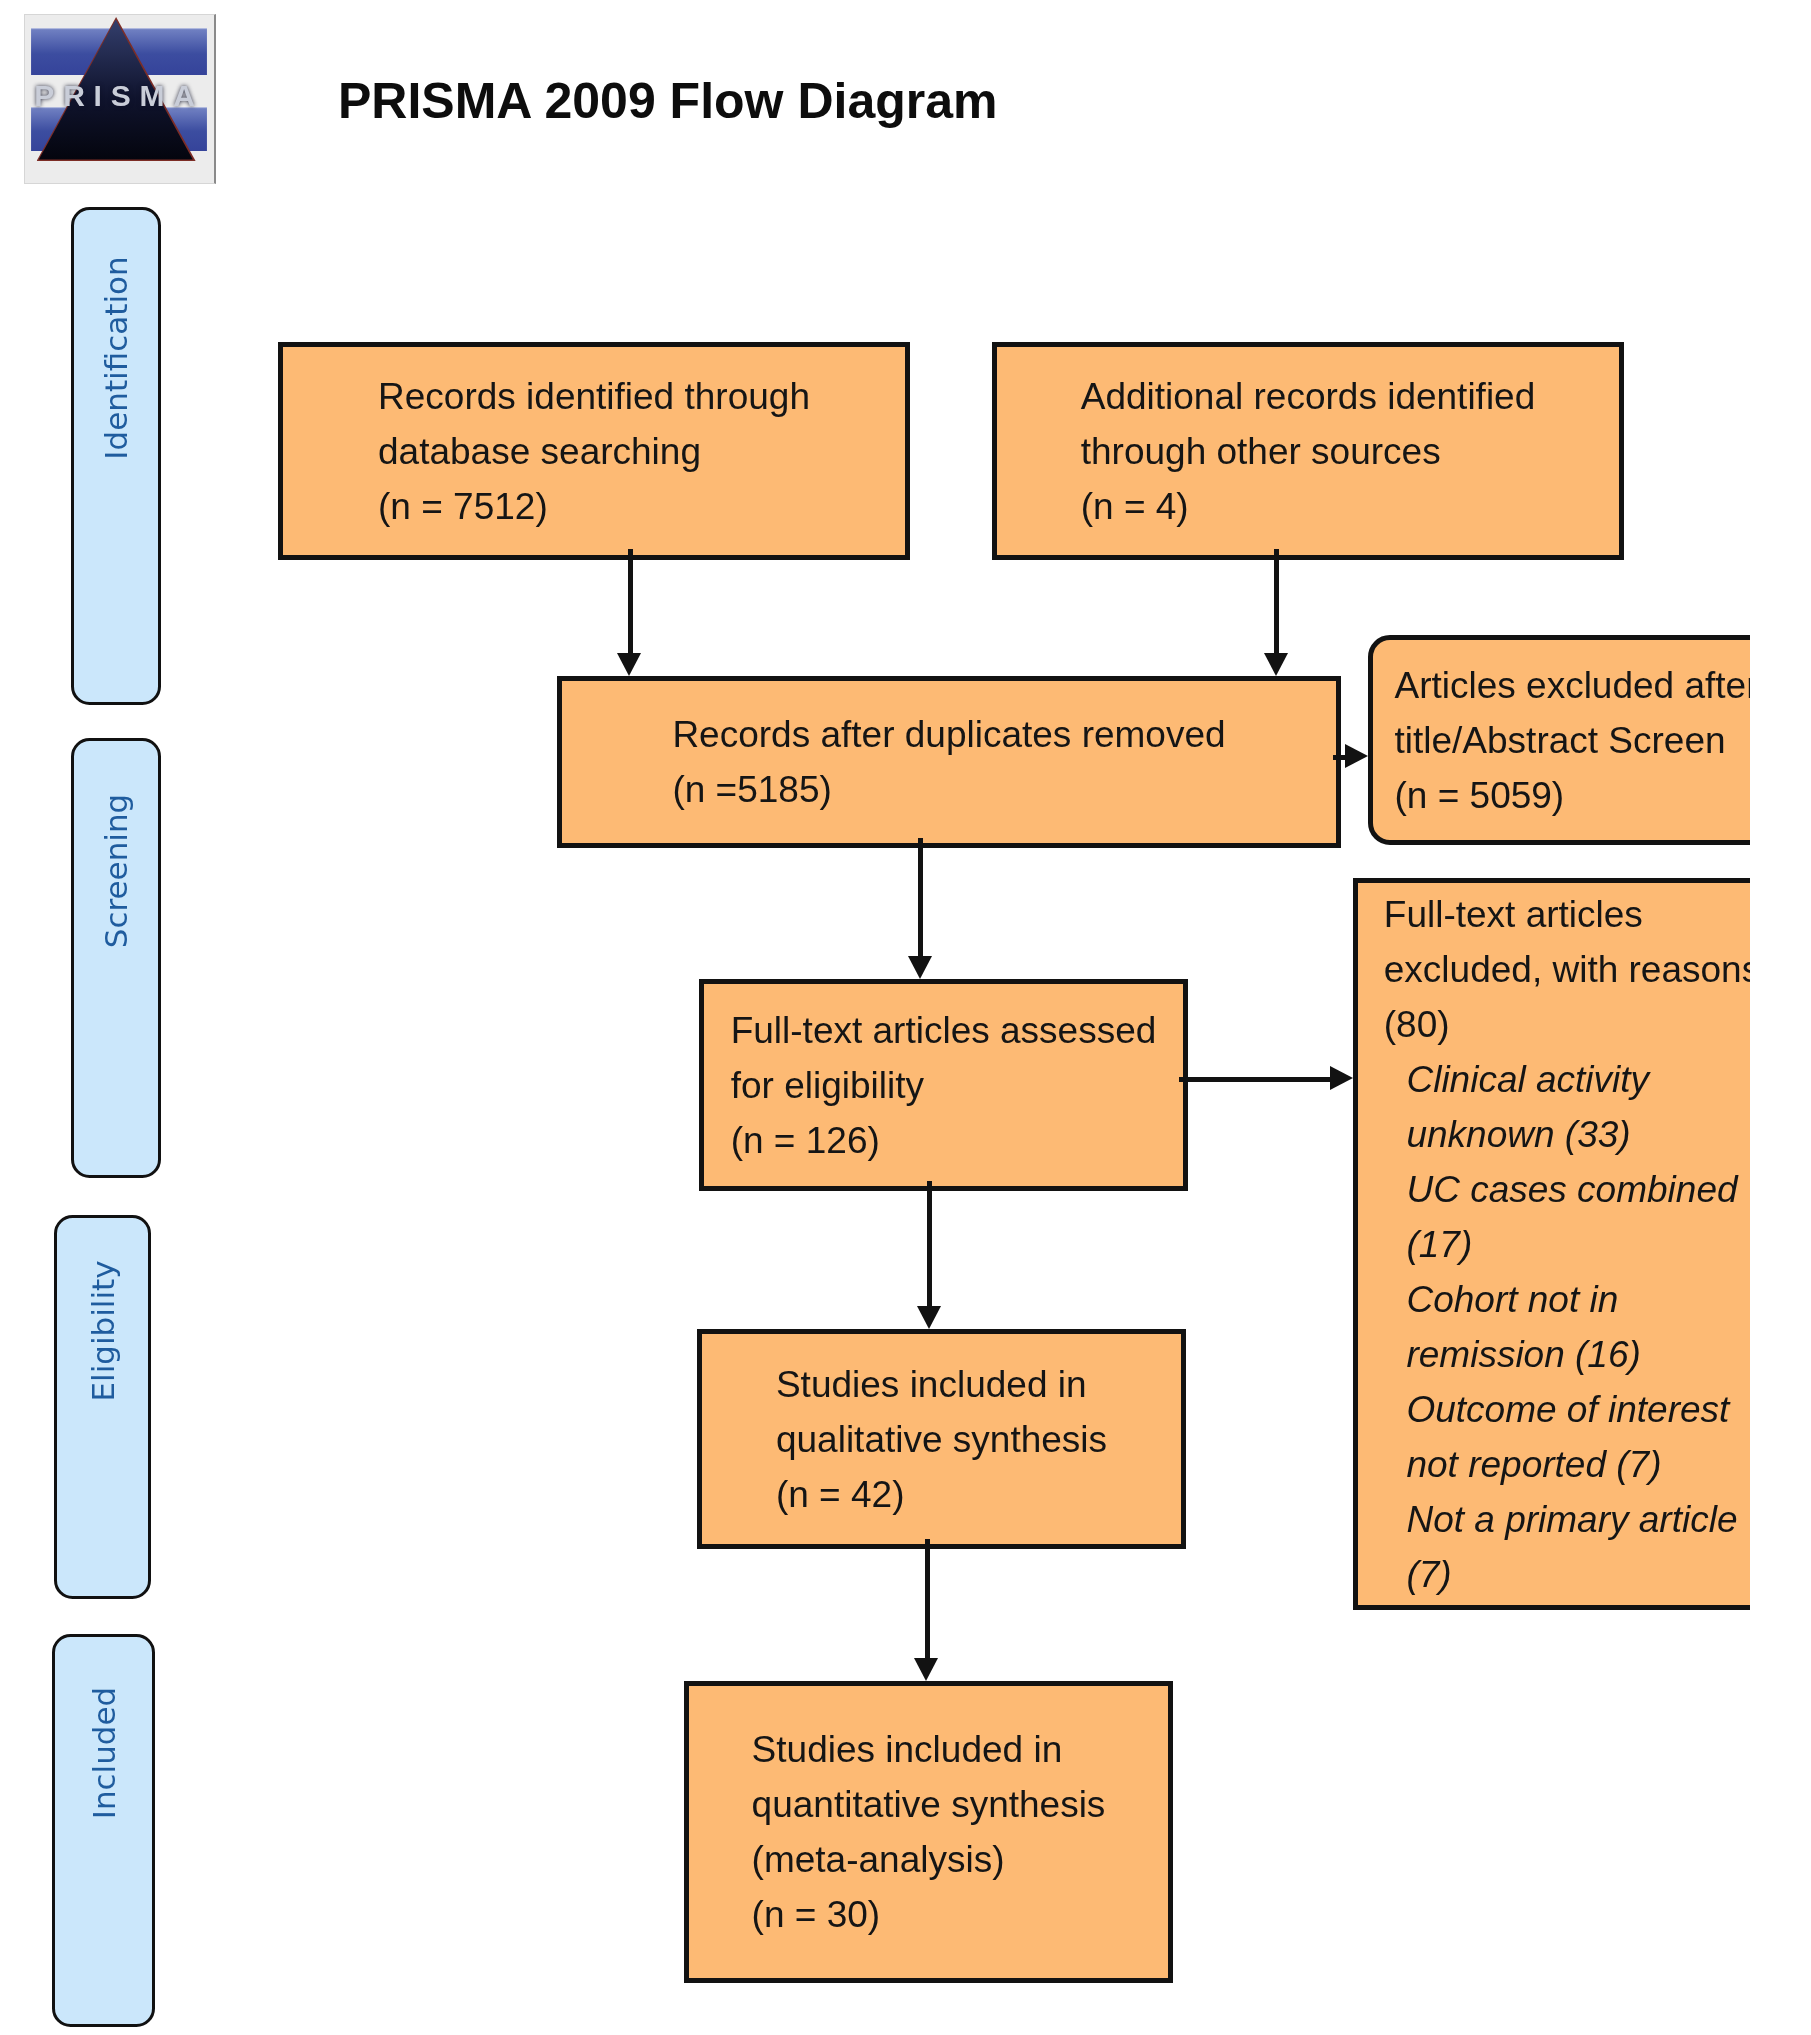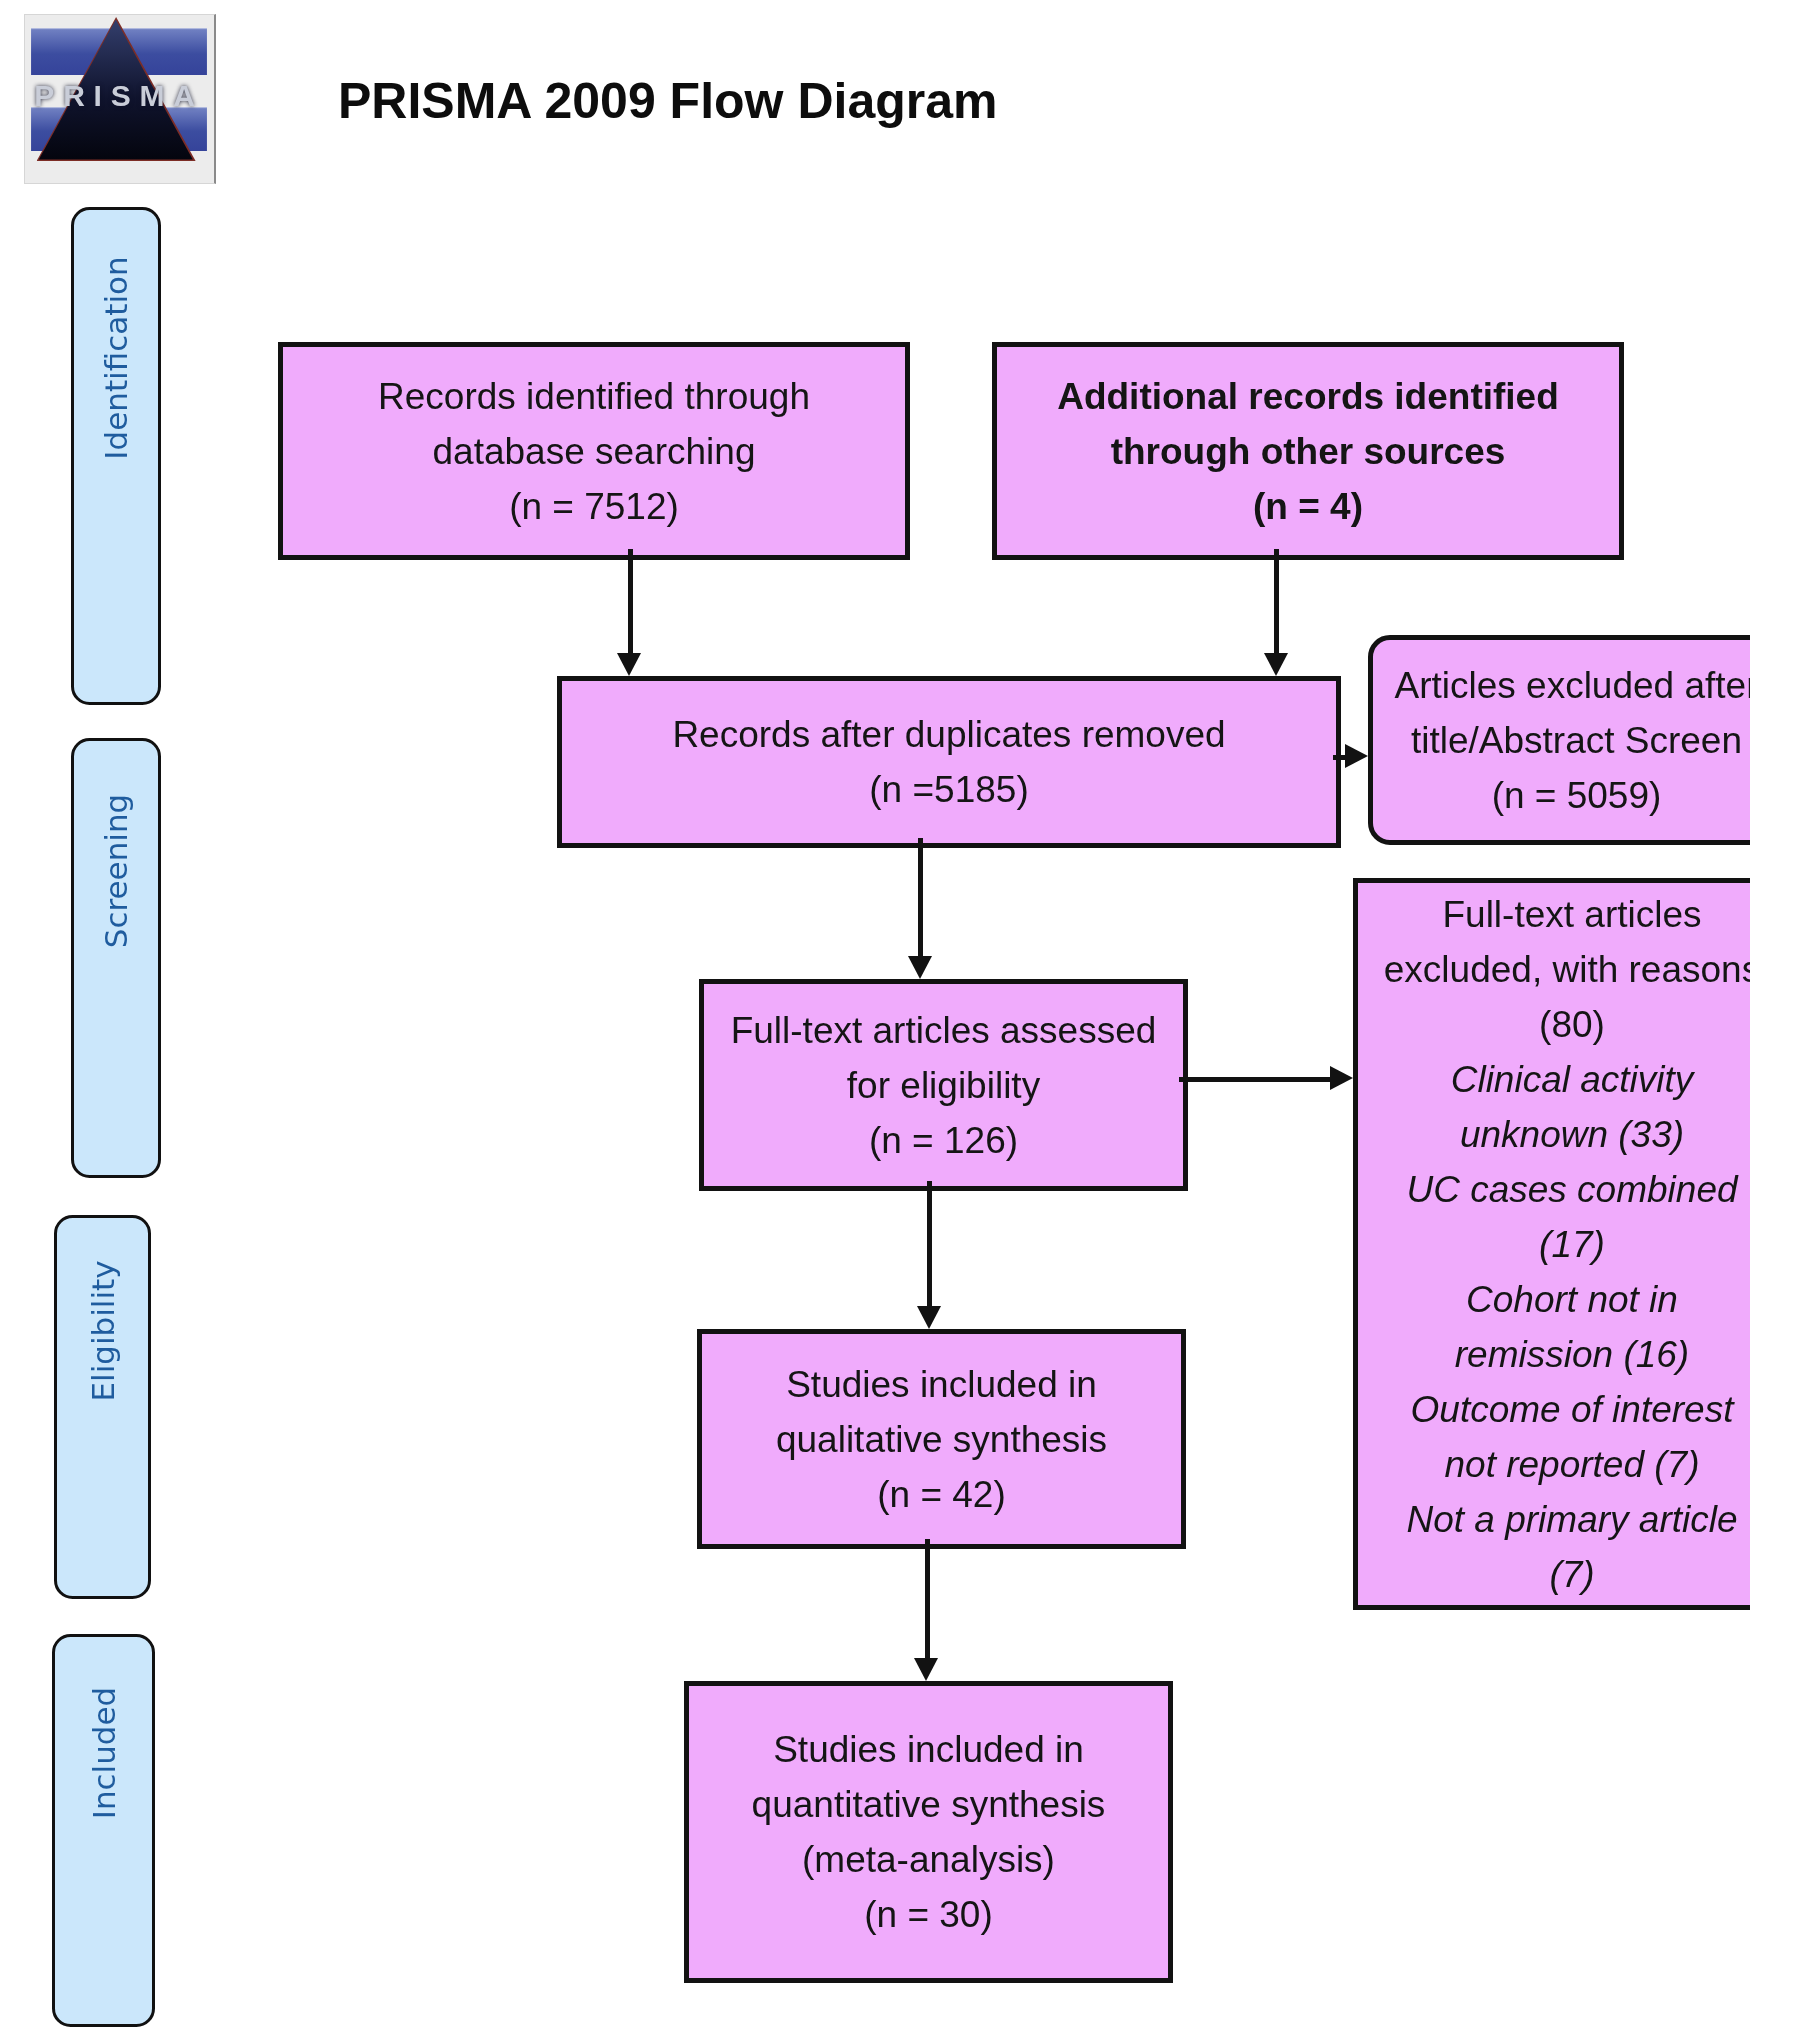--- a/index.html
+++ b/index.html
@@ -28,23 +28,23 @@
   .page-title{position:absolute;left:310px;top:72px;font-size:50px;font-weight:bold;
               color:#0d0d0d;letter-spacing:0;margin-left:28px;}
 
   
   .rail{position:absolute;background:#cbe7fb;border:3.3px solid #111111;border-radius:18.6px;}
   .rail .lbl{position:absolute;left:50%;top:30%;transform:translate(-50%,-50%) rotate(-90deg);
              transform-origin:center;font-family:"DejaVu Sans",sans-serif;font-size:31px;
              color:#1f5c9e;white-space:nowrap;}
 
   
-  .node{position:absolute;background:#f0abfc;border:5px solid #121212;
+  .node{position:absolute;background:#fdba74;border:5px solid #121212;
         display:flex;flex-direction:column;align-items:center;justify-content:center;
-        text-align:center;font-size:37px;line-height:55px;color:#151515;
+        text-align:left;font-size:37px;line-height:55px;color:#151515;
         white-space:pre-line;}
   .node .reasons{font-style:italic;}
   .node.tight{line-height:55px;}
 
   
   .vline{position:absolute;width:5px;background:#121212;}
   .hline{position:absolute;height:5px;background:#121212;}
   .head-down{position:absolute;width:0;height:0;
              border-left:12.6px solid transparent;border-right:12.6px solid transparent;
              border-top:23px solid #121212;}
@@ -78,21 +78,21 @@
     <span class="lbl">Eligibility</span>
   </div>
   <div class="rail" style="left:52px;top:1634px;width:97px;height:387px;">
     <span class="lbl">Included</span>
   </div>
 
   <div class="node" style="left:278px;top:342px;width:622px;height:208px;">Records identified through
 database searching
 (n = 7512)</div>
 
-  <div class="node" style="left:992px;top:342px;width:622px;height:208px;font-weight:bold;">Additional records identified
+  <div class="node" style="left:992px;top:342px;width:622px;height:208px;">Additional records identified
 through other sources
 (n = 4)</div>
 
   <div class="node" style="left:557px;top:676px;width:774px;height:162px;">Records after duplicates removed
 (n =5185)</div>
 
   <div class="node" style="left:1368px;top:635px;width:407px;height:200px;border-radius:22px;">Articles excluded after
 title/Abstract Screen
 (n = 5059)</div>
 

